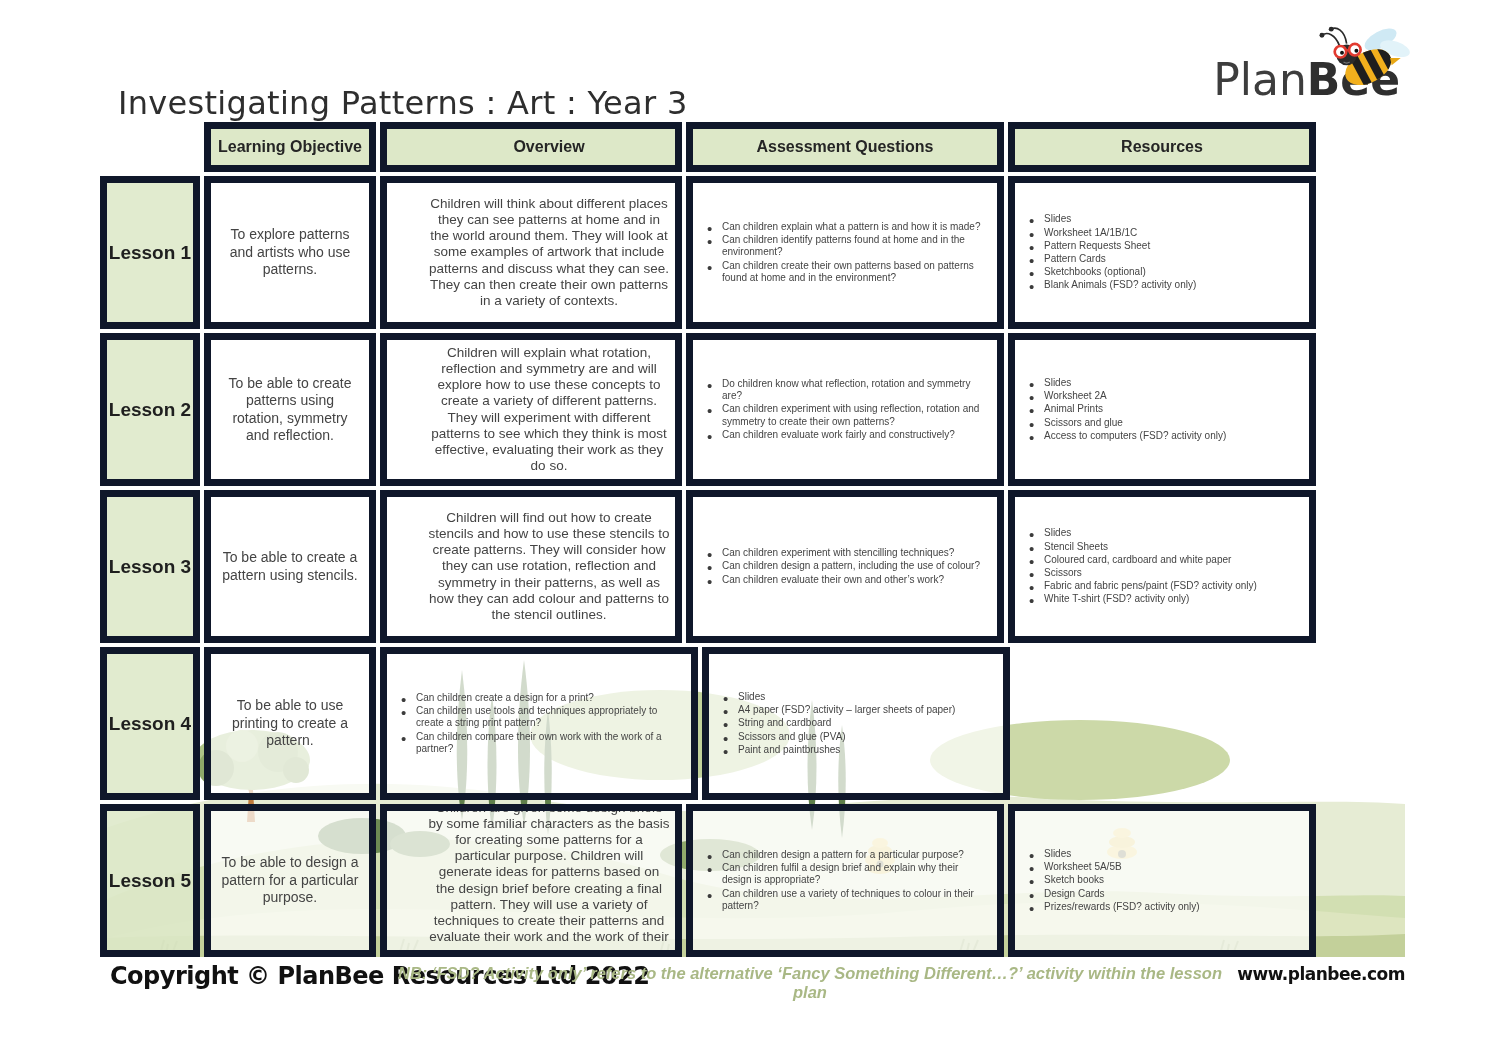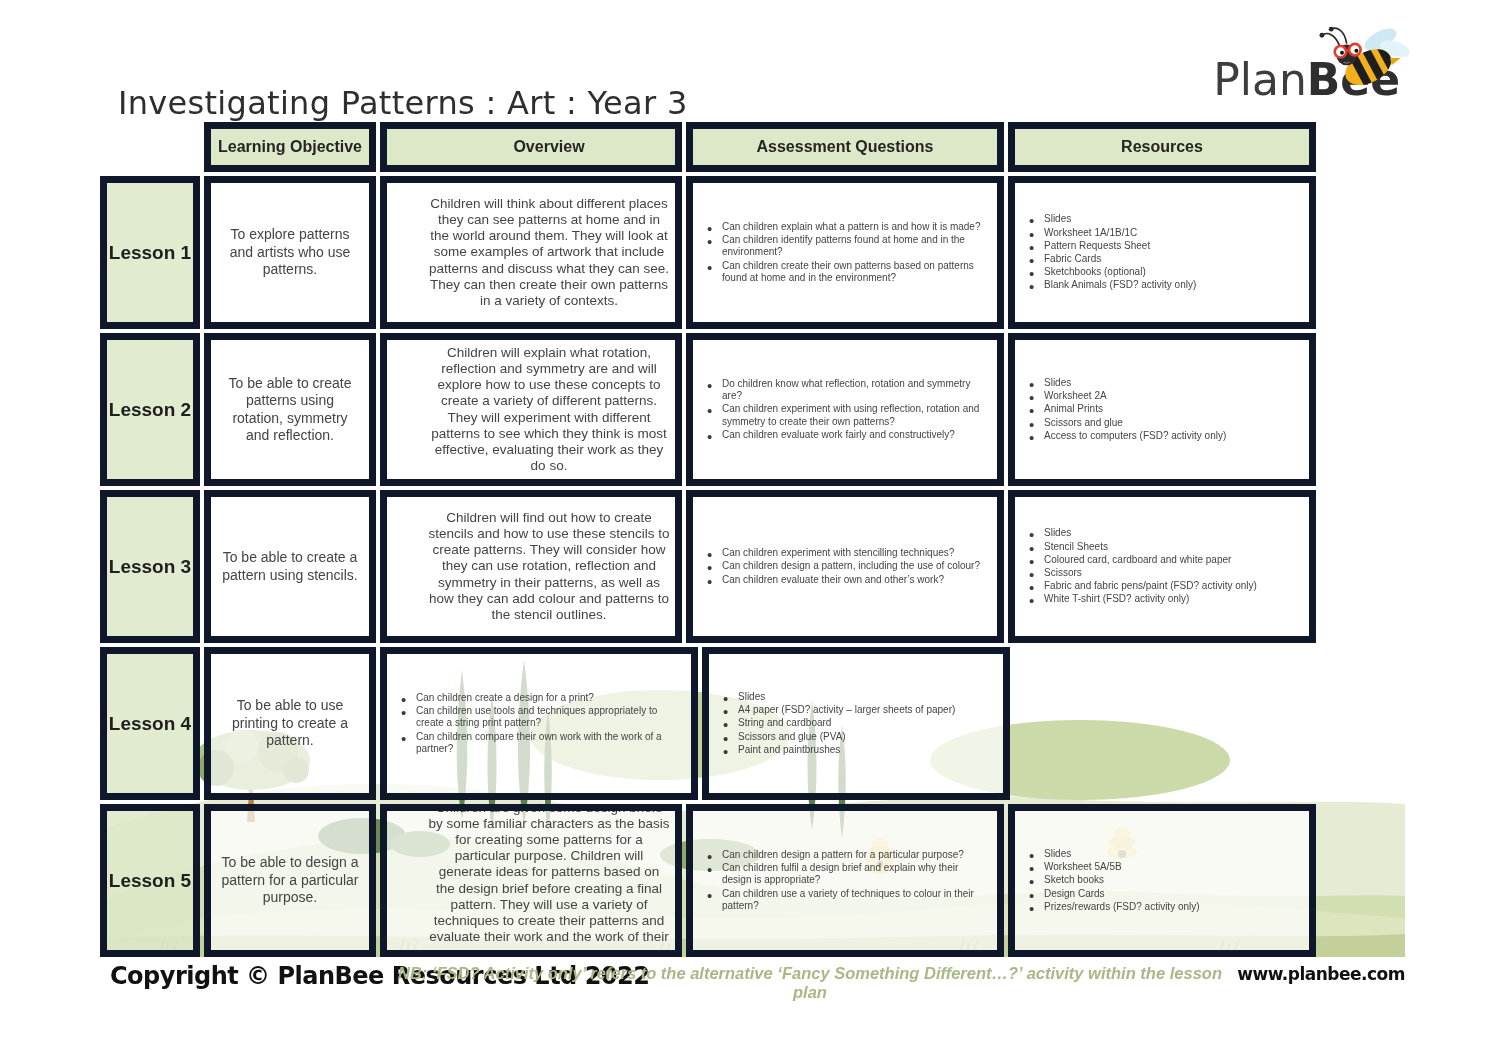--- a/index.html
+++ b/index.html
@@ -164,21 +164,21 @@
               <li>Can children explain what a pattern is and how it is made?</li>
               <li>Can children identify patterns found at home and in the environment?</li>
               <li>Can children create their own patterns based on patterns found at home and in the environment?</li>
             </ul>
           </div>
     <div class="cell c5 white-cell resources-cell">
             <ul>
               <li>Slides</li>
               <li>Worksheet 1A/1B/1C</li>
               <li>Pattern Requests Sheet</li>
-              <li>Fabric Cards</li>
+              <li>Pattern Cards</li>
               <li>Sketchbooks (optional)</li>
               <li>Blank Animals (FSD? activity only)</li>
             </ul>
           </div>
   </div>
 
   <div class="row">
     <div class="cell c1 lesson-cell">
             <span class="lesson-text">Lesson 2</span>
           </div>

